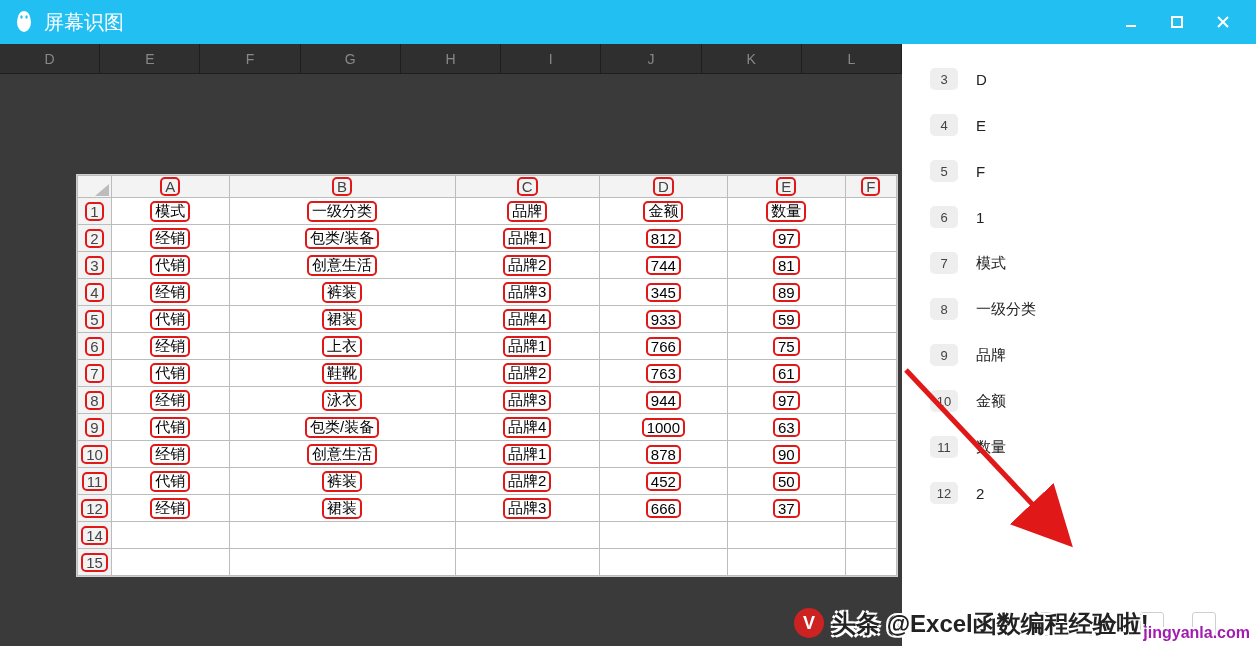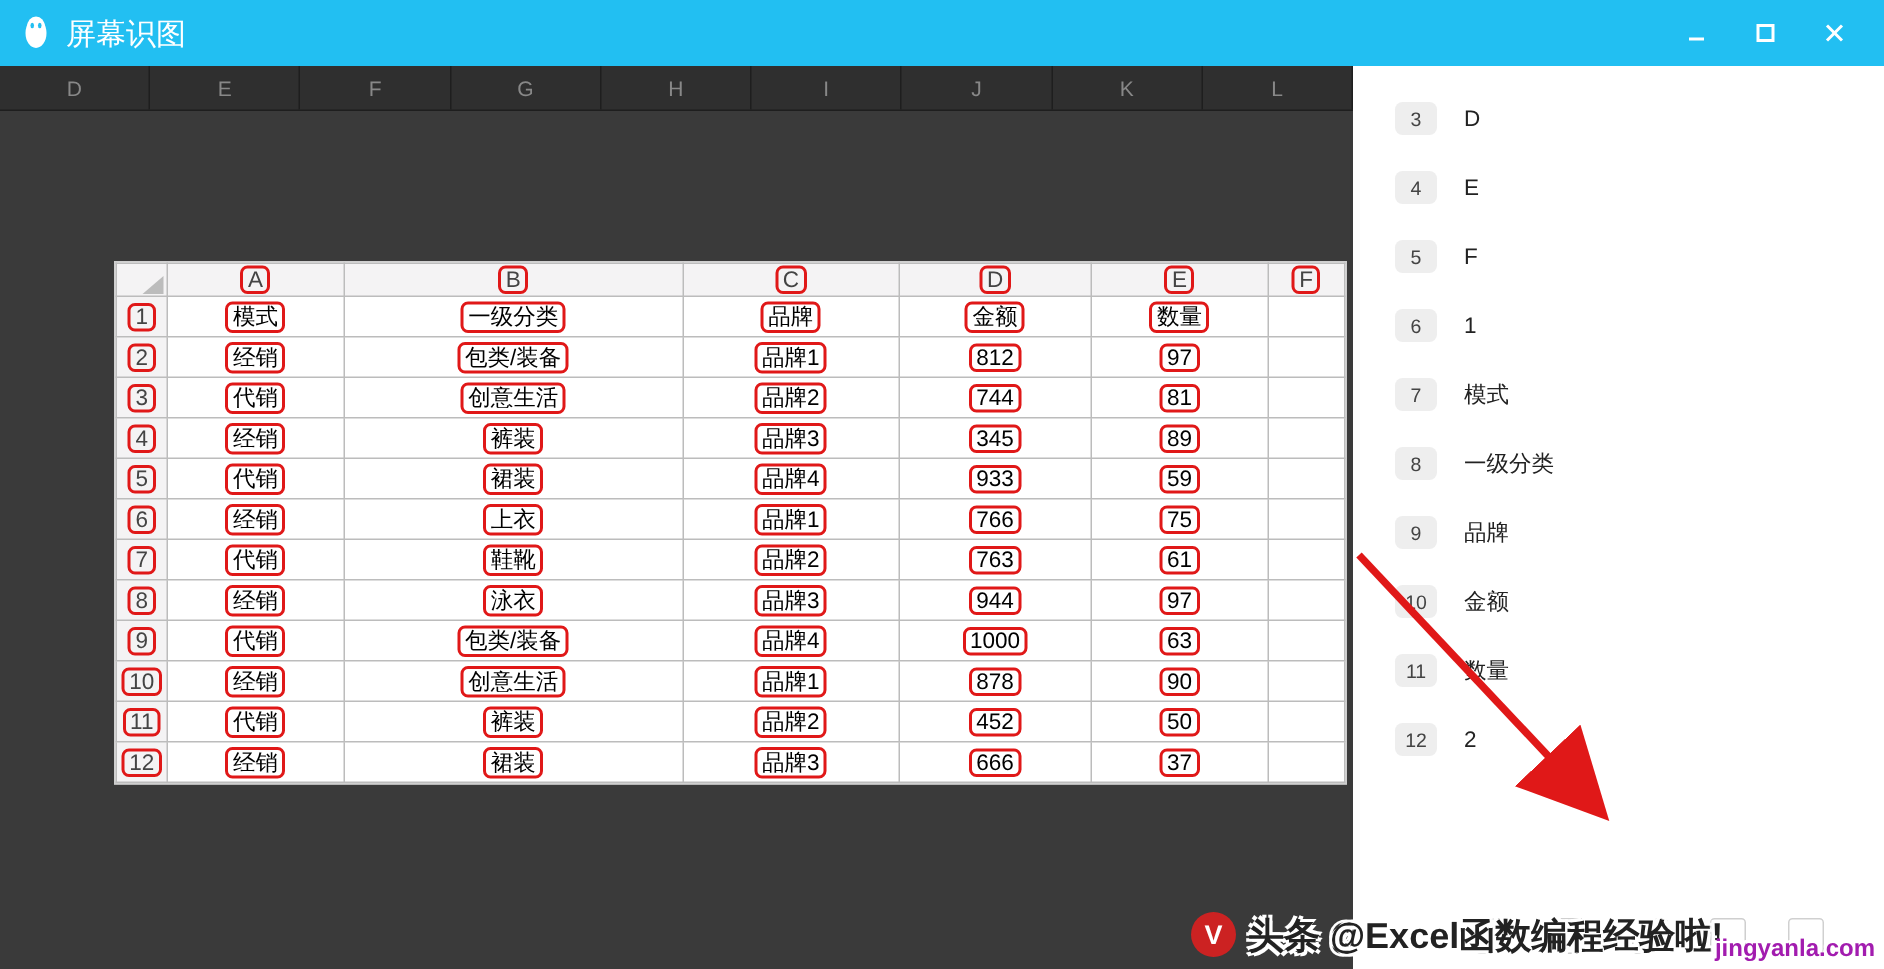--- a/index.html
+++ b/index.html
@@ -218,20 +218,38 @@
             </tr>
             <tr>
               <td class="rownum"><span class="ocr">12</span></td>
               <td><span class="ocr">经销</span></td>
               <td><span class="ocr">裙装</span></td>
               <td><span class="ocr">品牌3</span></td>
               <td><span class="ocr">666</span></td>
               <td><span class="ocr">37</span></td>
               <td style="border-color: rgb(188, 188, 188);"></td>
             </tr>
+            <tr>
+              <td class="rownum"><span class="ocr">14</span></td>
+              <td style="border-color: rgb(188, 188, 188);"></td>
+              <td style="border-color: rgb(188, 188, 188);"></td>
+              <td style="border-color: rgb(188, 188, 188);"></td>
+              <td style="border-color: rgb(188, 188, 188);"></td>
+              <td style="border-color: rgb(188, 188, 188);"></td>
+              <td style="border-color: rgb(188, 188, 188);"></td>
+            </tr>
+            <tr>
+              <td class="rownum"><span class="ocr">15</span></td>
+              <td style="border-color: rgb(188, 188, 188);"></td>
+              <td style="border-color: rgb(188, 188, 188);"></td>
+              <td style="border-color: rgb(188, 188, 188);"></td>
+              <td style="border-color: rgb(188, 188, 188);"></td>
+              <td style="border-color: rgb(188, 188, 188);"></td>
+              <td style="border-color: rgb(188, 188, 188);"></td>
+            </tr>
           </tbody>
       </table>
     </div>
   </div>
 
   <div class="right">
     <div class="sidelist" id="sidelist">
         <div class="item">
           <span class="num">3</span>
           <span class="lab">D</span>

